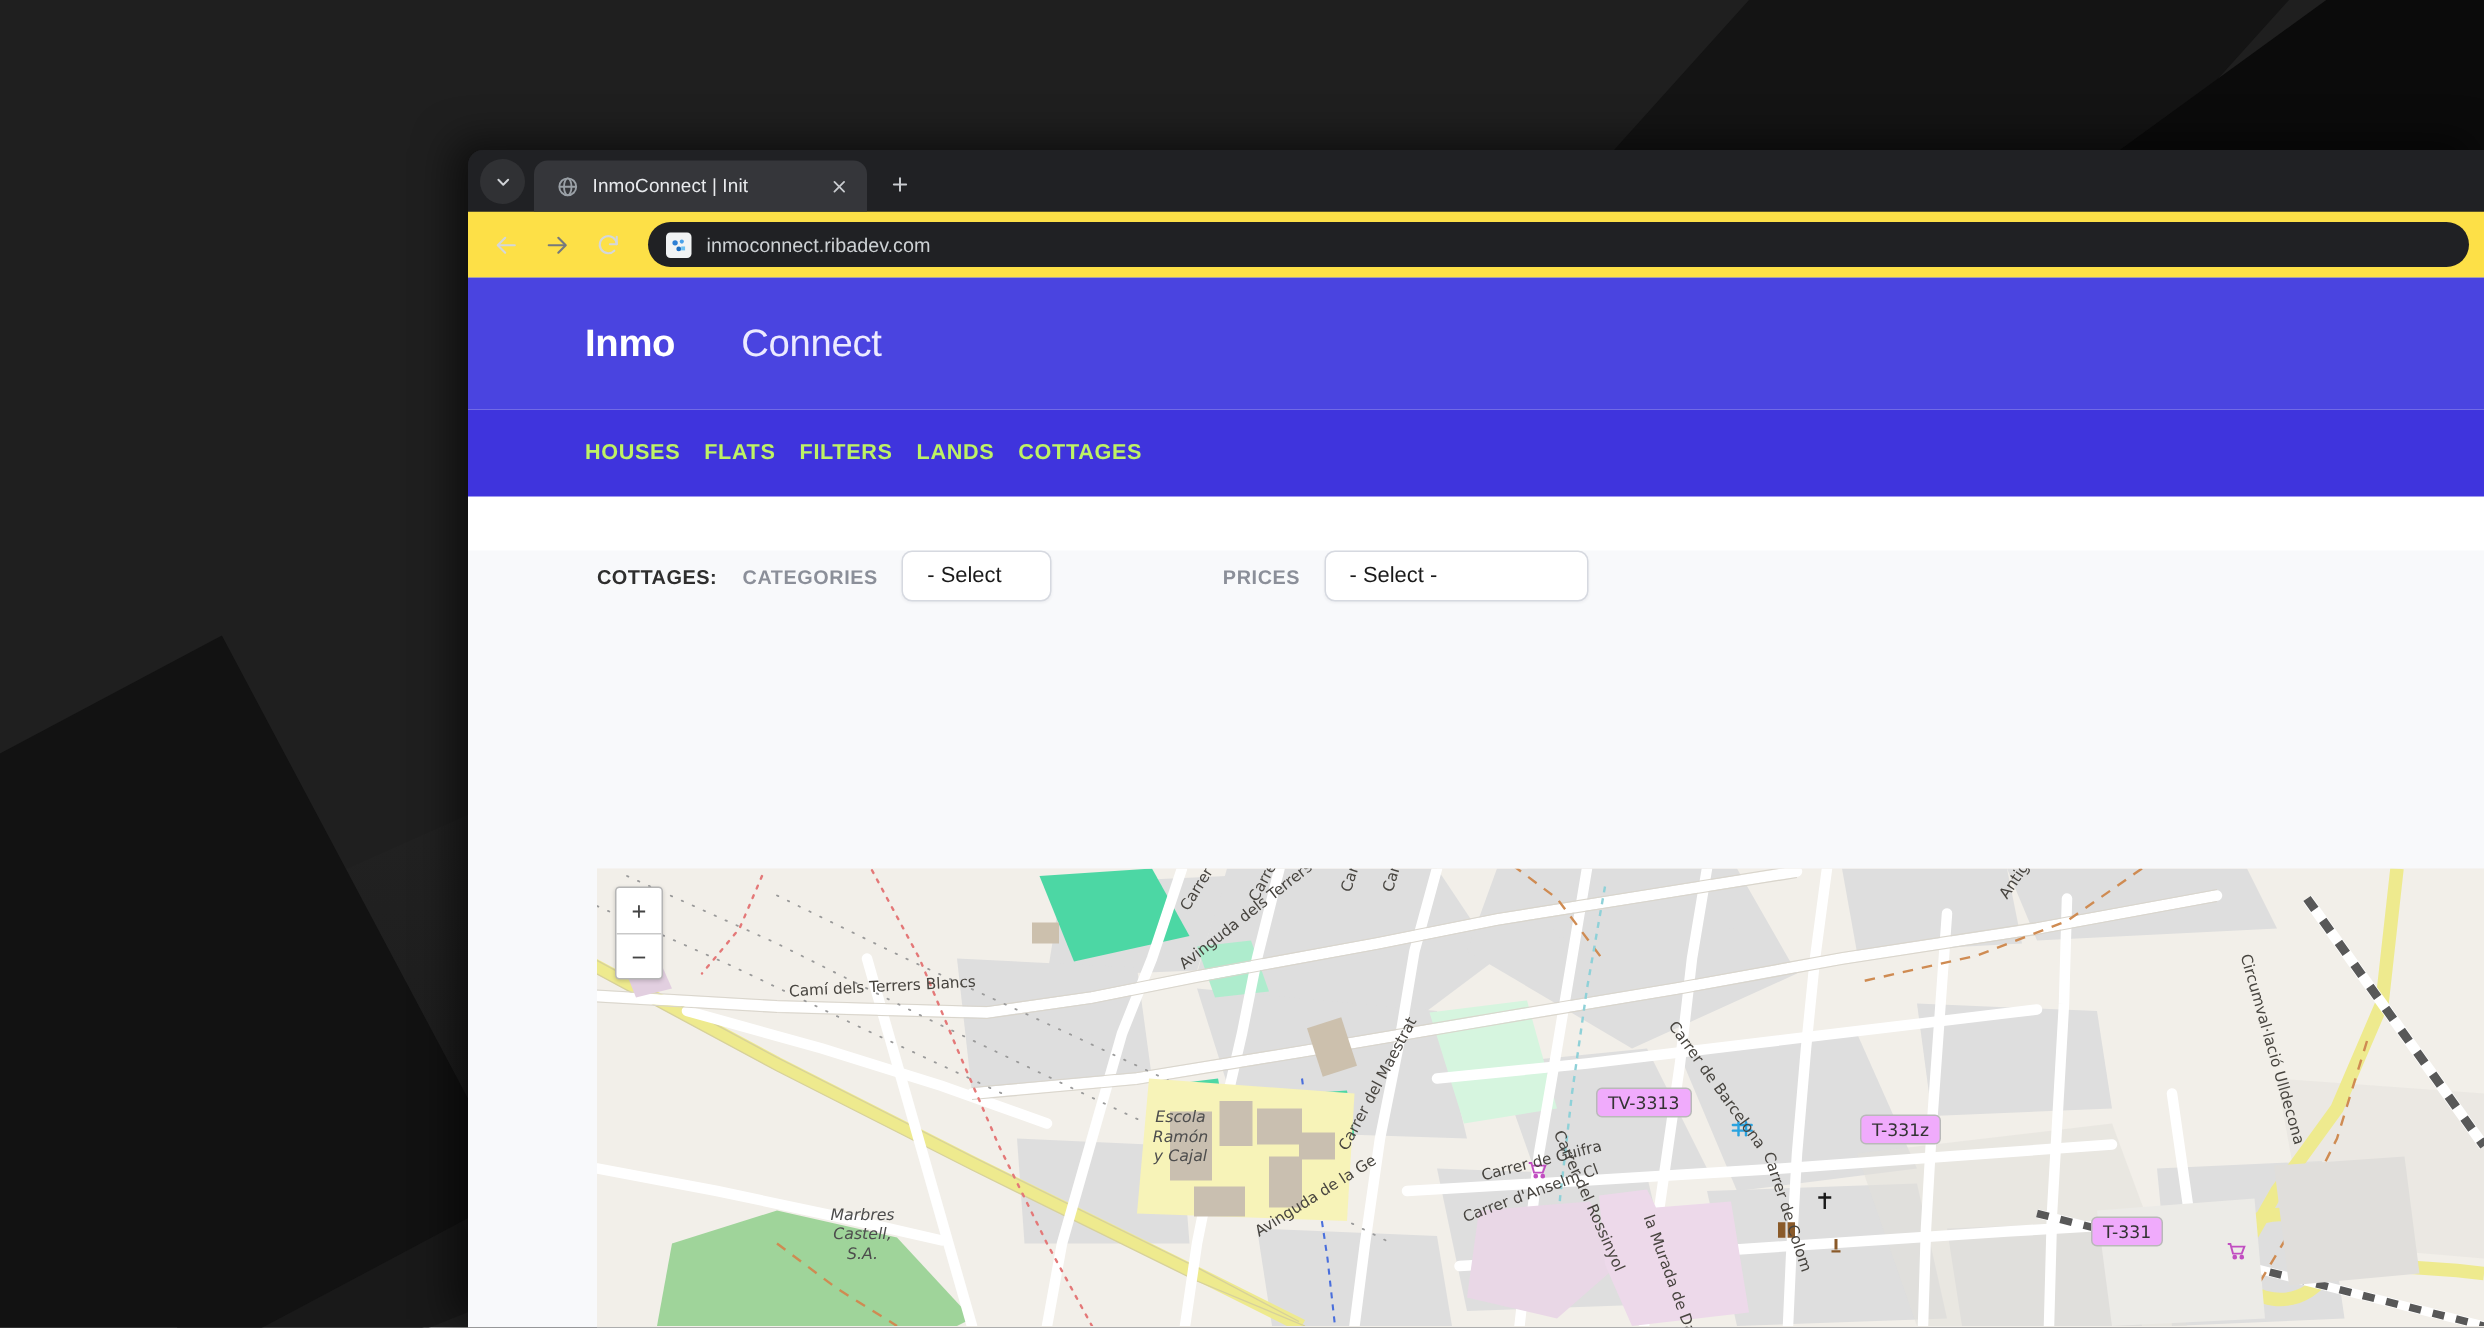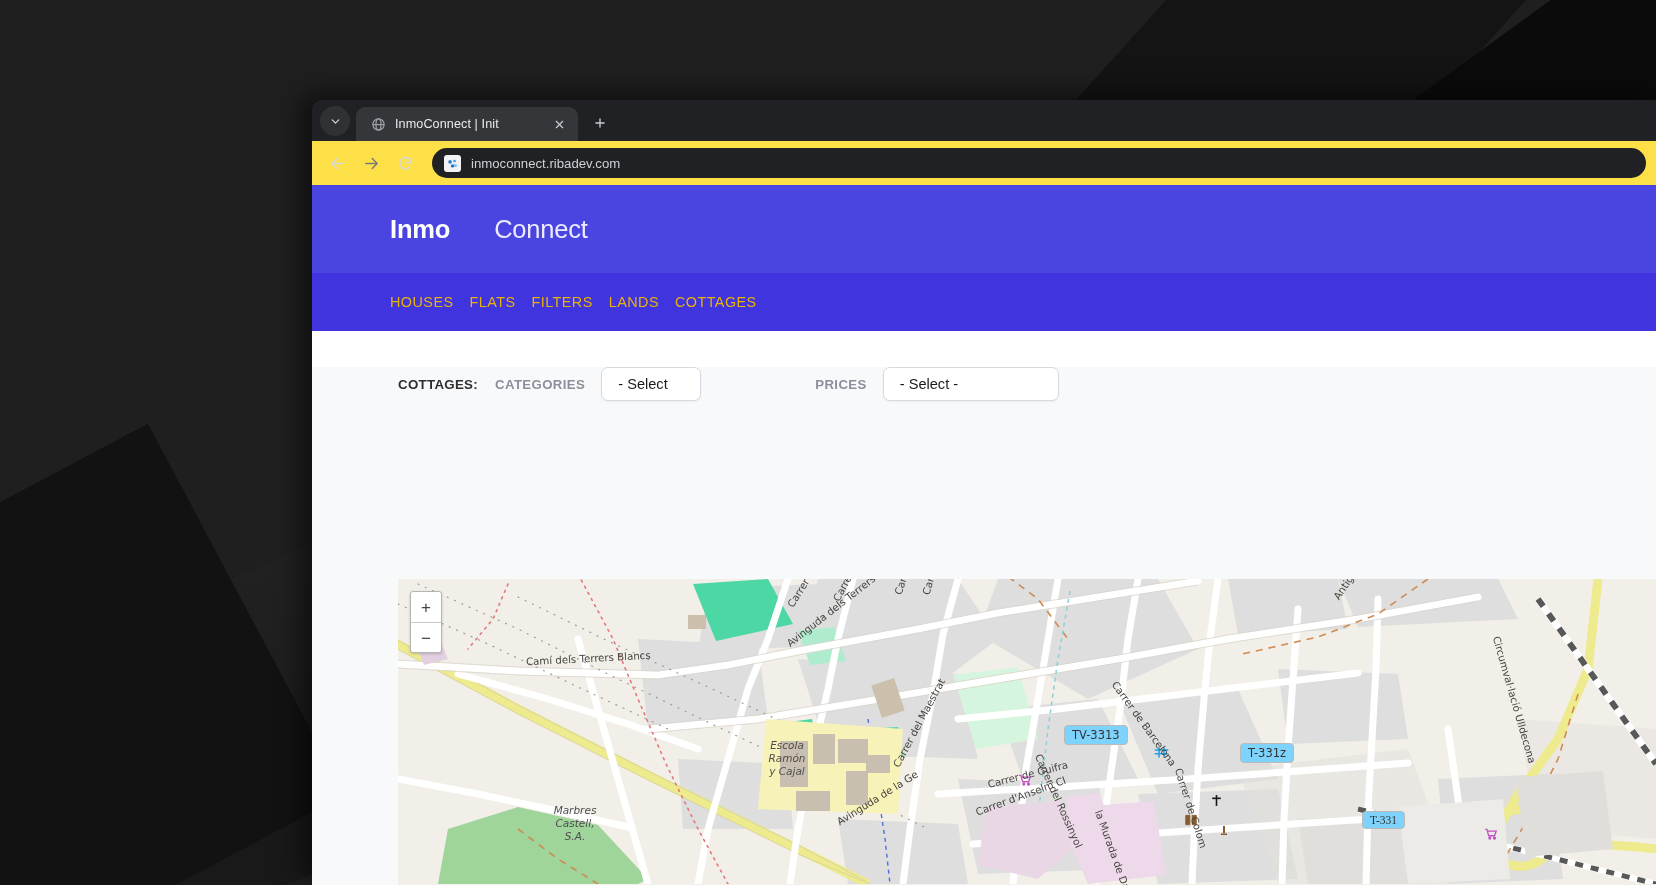--- a/index.html
+++ b/index.html
@@ -174,23 +174,23 @@
   .brand span { font-weight: 400; color: #eceaff; margin-left: 44px; }
 
   .site-nav {
     background: #3f34dd;
     height: 58px;
     display: flex; align-items: center;
     padding-left: 78px;
     gap: 0px;
   }
   .nav-link {
-    color: #eab308;
+    color: #bef264;
     font-size: 14.4px;
-    font-weight: 400;
+    font-weight: 700;
     letter-spacing: .45px;
     padding: 0 16px 0 0;
     margin-right: 0;
     white-space: nowrap;
   }
 
   .page-body {
     background: #f8f9fb;
     height: calc(700px - 88px - 58px);
     position: relative;
@@ -287,21 +287,21 @@
     font-size: 10.5px;
     color: #4d4d4d;
     text-align: center;
     line-height: 1.22;
     z-index: 14;
     pointer-events: none;
     white-space: pre-line;
   }
   .road-shield {
     position: absolute;
-    background: #7dd3fc;
+    background: #f0abfc;
     border: 1px solid #b9b9b9;
     border-radius: 4px;
     font-family: "DejaVu Sans", sans-serif;
     font-size: 11.5px;
     color: #333;
     padding: 2px 7px;
     z-index: 15;
     white-space: nowrap;
   }
   .street-label {
@@ -576,21 +576,21 @@
 
         <div class="poi-label" style="left:352px; top:160px; width:74px;">Escola
 Ramón
 y Cajal</div>
         <div class="poi-label" style="left:140px; top:225px; width:74px;">Marbres
 Castell,
 S.A.</div>
 
         <div class="road-shield" style="left:666px; top:146px;">TV-3313</div>
         <div class="road-shield" style="left:842px; top:164px;">T-331z</div>
-        <div class="road-shield" style="left:964px; top:232px;font-family:Liberation Serif, serif;">T-331</div>
+        <div class="road-shield" style="left:996px; top:232px;">T-331</div>
 
         <div class="street-label" style="left:128px; top:74px; transform:rotate(-3deg);">Camí dels Terrers Blancs</div>
         <div class="street-label" style="left:392px; top:22px; transform:rotate(-58deg); transform-origin:left center;">Carrer del Cal</div>
         <div class="street-label" style="left:438px; top:16px; transform:rotate(-62deg); transform-origin:left center;">Carrer de Montserrat</div>
         <div class="street-label" style="left:500px; top:10px; transform:rotate(-72deg); transform-origin:left center;">Carrer de la Via Augu</div>
         <div class="street-label" style="left:528px; top:10px; transform:rotate(-74deg); transform-origin:left center;">Camí de l'Ermita de la Pietat</div>
         <div class="street-label" style="left:390px; top:60px; transform:rotate(-38deg); transform-origin:left center;">Avinguda dels Terrers</div>
         <div class="street-label" style="left:498px; top:182px; transform:rotate(-62deg); transform-origin:left center;">Carrer del Maestrat</div>
         <div class="street-label" style="left:440px; top:238px; transform:rotate(-32deg); transform-origin:left center;">Avinguda de la Ge</div>
         <div class="street-label" style="left:578px; top:228px; transform:rotate(-20deg); transform-origin:left center;">Carrer d'Anselm Cl</div>

